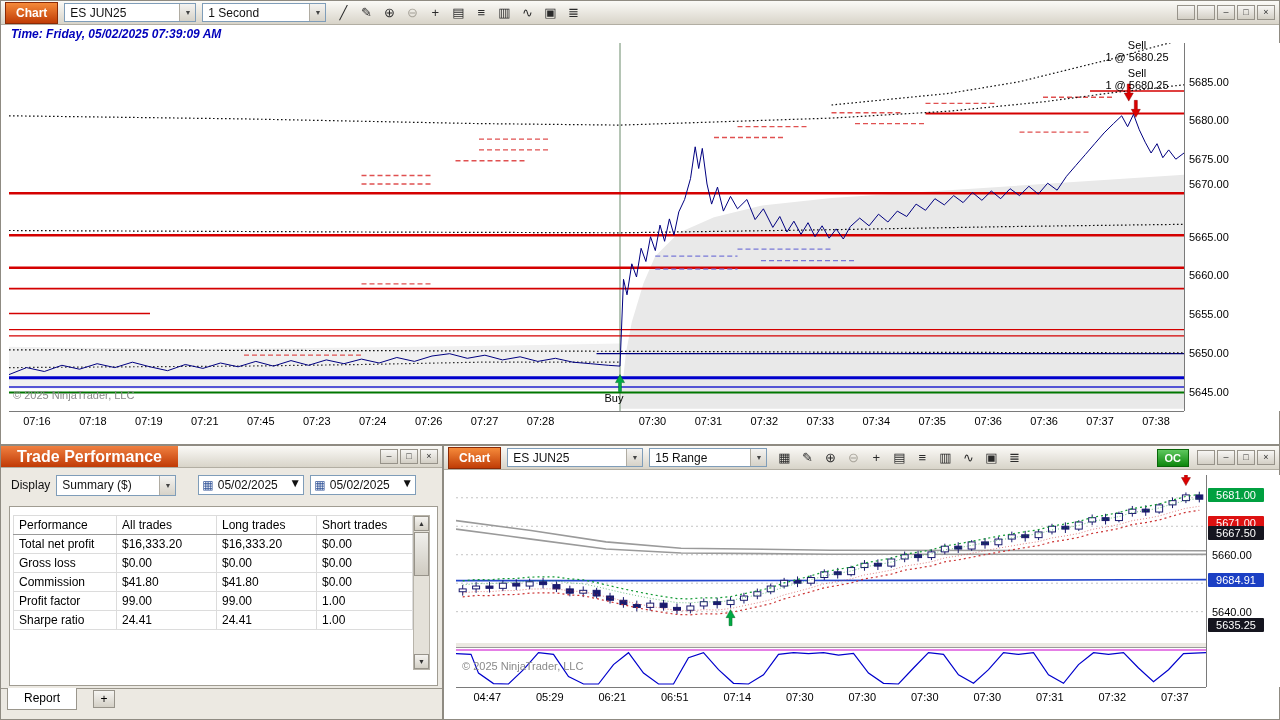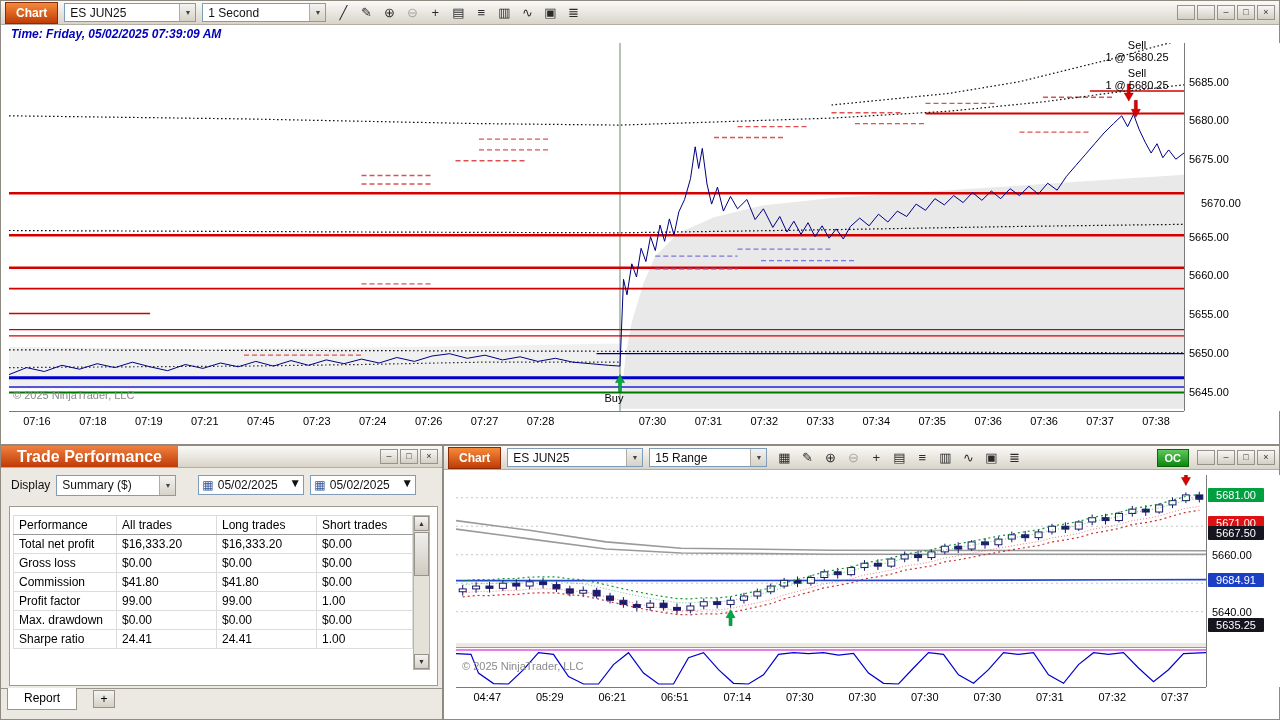--- a/index.html
+++ b/index.html
@@ -165,21 +165,21 @@
       <div class="xlab" style="left: 901.214px;">07:35</div>
       <div class="xlab" style="left: 957.167px;">07:36</div>
       <div class="xlab" style="left: 1013.12px;">07:36</div>
       <div class="xlab" style="left: 1069.07px;">07:37</div>
       <div class="xlab" style="left: 1125.02px;">07:38</div>
     </div>
   <div class="yaxis" id="top-yaxis" style="left:1183px;top:42px;width:96px;height:368px;">
       <div class="ylab" style="top: 32.7368px;">5685.00</div>
       <div class="ylab" style="top: 71.4737px;">5680.00</div>
       <div class="ylab" style="top: 110.211px;">5675.00</div>
-      <div class="ylab" style="top: 154px; margin-left: 12px;">5670.00</div>
+      <div class="ylab" style="top: 135px;">5670.00</div>
       <div class="ylab" style="top: 187.684px;">5665.00</div>
       <div class="ylab" style="top: 226.421px;">5660.00</div>
       <div class="ylab" style="top: 265.158px;">5655.00</div>
       <div class="ylab" style="top: 303.895px;">5650.00</div>
       <div class="ylab" style="top: 342.632px;">5645.00</div>
     </div>
 
   <div class="ann" style="left:1072px;top:38px;width:128px;">
     <div>Sell</div>
     <div>1 @ 5680.25</div>
@@ -251,26 +251,20 @@
             <td>Commission</td>
             <td>$41.80</td>
             <td>$41.80</td>
             <td>$0.00</td>
           </tr>
           <tr>
             <td>Profit factor</td>
             <td>99.00</td>
             <td>99.00</td>
             <td>1.00</td>
-          </tr>
-          <tr>
-            <td>Max. drawdown</td>
-            <td>$0.00</td>
-            <td>$0.00</td>
-            <td>$0.00</td>
           </tr>
           <tr>
             <td>Sharpe ratio</td>
             <td>24.41</td>
             <td>24.41</td>
             <td>1.00</td>
           </tr>
         </tbody>
     </table>
     <div class="vscroll">

